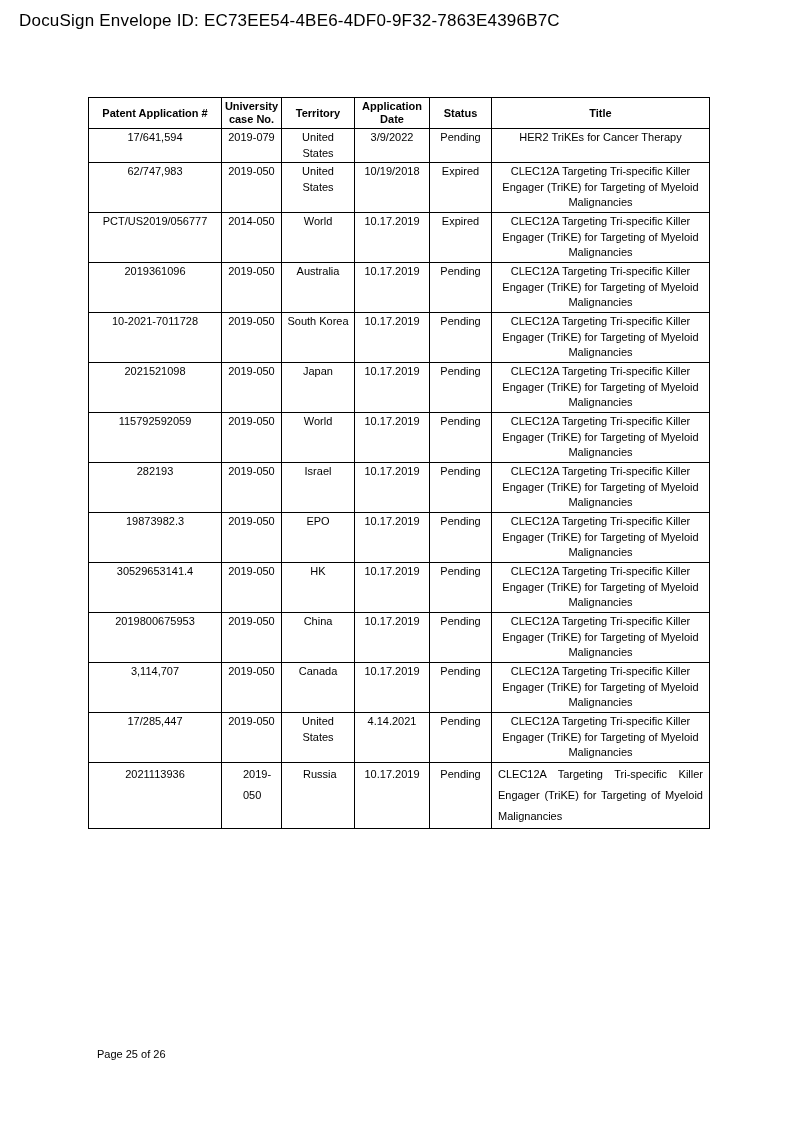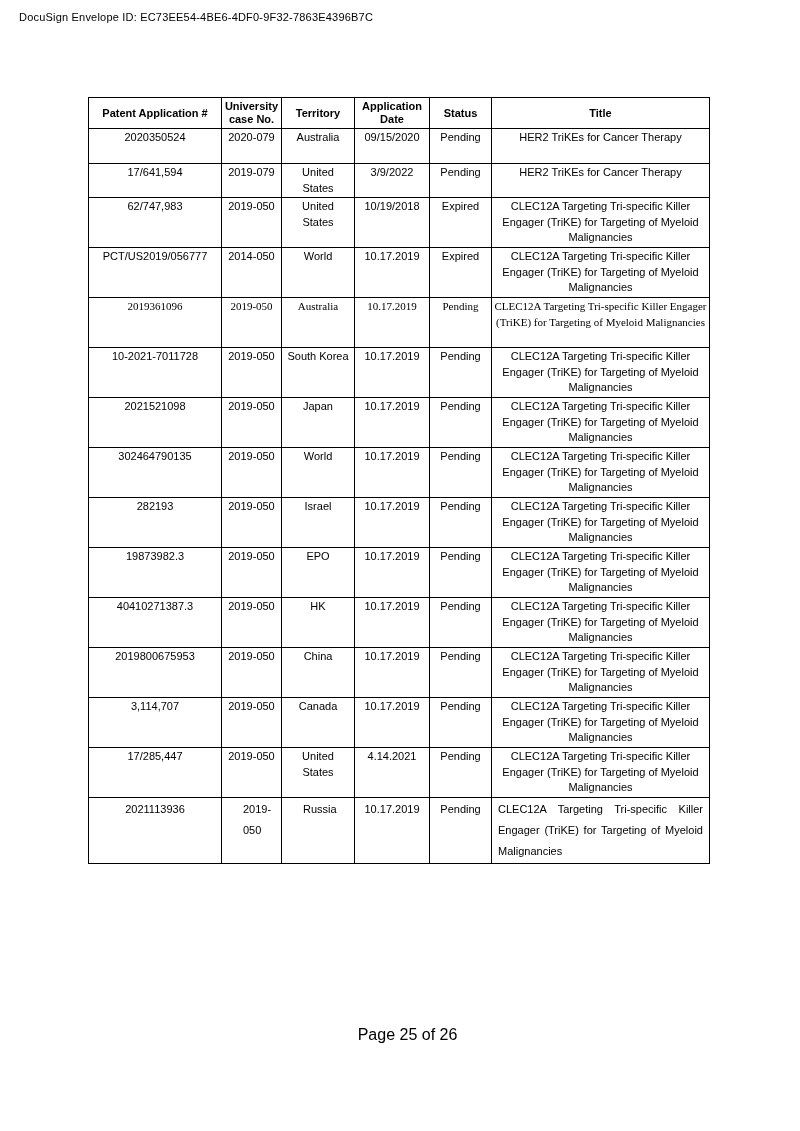--- a/index.html
+++ b/index.html
@@ -9,21 +9,21 @@
     height: 1131px;
     background: #ffffff;
     color: #000000;
     font-family: "Liberation Sans", sans-serif;
     overflow: hidden;
   }
   .docusign-line {
     position: absolute;
     left: 19px;
     top: 11px;
-    font-size: 11px;
+    font-size: 17px;
     letter-spacing: 0.2px;
     white-space: nowrap;
     text-align: center;
   }
   table.patent-table {
     position: absolute;
     left: 88px;
     top: 97px;
     width: 621px;
     border-collapse: collapse;
@@ -56,24 +56,24 @@
     padding-left: 21px;
   }
   tr.loose td.cell-title {
     text-align: justify;
     padding-left: 6px;
     padding-right: 6px;
   }
   .footer-line {
     position: absolute;
     left: 97px;
-    top: 1026px;
+    top: 1048px;
     width: 621px;
-    text-align: center;
-    font-size: 16px;
+    text-align: left;
+    font-size: 11px;
   }
 </style>
 </head>
 <body>
 
 <div class="page">
 
   <div class="docusign-line">DocuSign Envelope ID: EC73EE54-4BE6-4DF0-9F32-7863E4396B7C</div>
 
   <table class="patent-table">
@@ -89,28 +89,20 @@
       <tr>
         <th>Patent Application #</th>
         <th>University case No.</th>
         <th>Territory</th>
         <th>Application Date</th>
         <th>Status</th>
         <th>Title</th>
       </tr>
     </thead>
     <tbody>
-        <tr style="height: 35px;">
-      <td class="cell-application">2020350524</td>
-      <td class="cell-case">2020-079</td>
-      <td class="cell-territory">Australia</td>
-      <td class="cell-date">09/15/2020</td>
-      <td class="cell-status">Pending</td>
-      <td class="cell-title">HER2 TriKEs for Cancer Therapy</td>
-    </tr>
         <tr style="height: 34px;">
       <td class="cell-application">17/641,594</td>
       <td class="cell-case">2019-079</td>
       <td class="cell-territory">United
 States</td>
       <td class="cell-date">3/9/2022</td>
       <td class="cell-status">Pending</td>
       <td class="cell-title">HER2 TriKEs for Cancer Therapy</td>
     </tr>
         <tr style="height: 50px;">
@@ -123,21 +115,21 @@
       <td class="cell-title">CLEC12A Targeting Tri-specific Killer Engager (TriKE) for Targeting of Myeloid Malignancies</td>
     </tr>
         <tr style="height: 50px;">
       <td class="cell-application">PCT/US2019/056777</td>
       <td class="cell-case">2014-050</td>
       <td class="cell-territory">World</td>
       <td class="cell-date">10.17.2019</td>
       <td class="cell-status">Expired</td>
       <td class="cell-title">CLEC12A Targeting Tri-specific Killer Engager (TriKE) for Targeting of Myeloid Malignancies</td>
     </tr>
-        <tr style="height: 50px; font-family: Liberation Serif, serif;">
+        <tr style="height: 50px;">
       <td class="cell-application">2019361096</td>
       <td class="cell-case">2019-050</td>
       <td class="cell-territory">Australia</td>
       <td class="cell-date">10.17.2019</td>
       <td class="cell-status">Pending</td>
       <td class="cell-title">CLEC12A Targeting Tri-specific Killer Engager (TriKE) for Targeting of Myeloid Malignancies</td>
     </tr>
         <tr style="height: 50px;">
       <td class="cell-application">10-2021-7011728</td>
       <td class="cell-case">2019-050</td>
@@ -148,21 +140,21 @@
     </tr>
         <tr style="height: 50px;">
       <td class="cell-application">2021521098</td>
       <td class="cell-case">2019-050</td>
       <td class="cell-territory">Japan</td>
       <td class="cell-date">10.17.2019</td>
       <td class="cell-status">Pending</td>
       <td class="cell-title">CLEC12A Targeting Tri-specific Killer Engager (TriKE) for Targeting of Myeloid Malignancies</td>
     </tr>
         <tr style="height: 50px;">
-      <td class="cell-application">302464790135</td>
+      <td class="cell-application">115792592059</td>
       <td class="cell-case">2019-050</td>
       <td class="cell-territory">World</td>
       <td class="cell-date">10.17.2019</td>
       <td class="cell-status">Pending</td>
       <td class="cell-title">CLEC12A Targeting Tri-specific Killer Engager (TriKE) for Targeting of Myeloid Malignancies</td>
     </tr>
         <tr style="height: 50px;">
       <td class="cell-application">282193</td>
       <td class="cell-case">2019-050</td>
       <td class="cell-territory">Israel</td>
@@ -172,21 +164,21 @@
     </tr>
         <tr style="height: 50px;">
       <td class="cell-application">19873982.3</td>
       <td class="cell-case">2019-050</td>
       <td class="cell-territory">EPO</td>
       <td class="cell-date">10.17.2019</td>
       <td class="cell-status">Pending</td>
       <td class="cell-title">CLEC12A Targeting Tri-specific Killer Engager (TriKE) for Targeting of Myeloid Malignancies</td>
     </tr>
         <tr style="height: 50px;">
-      <td class="cell-application">40410271387.3</td>
+      <td class="cell-application">30529653141.4</td>
       <td class="cell-case">2019-050</td>
       <td class="cell-territory">HK</td>
       <td class="cell-date">10.17.2019</td>
       <td class="cell-status">Pending</td>
       <td class="cell-title">CLEC12A Targeting Tri-specific Killer Engager (TriKE) for Targeting of Myeloid Malignancies</td>
     </tr>
         <tr style="height: 50px;">
       <td class="cell-application">2019800675953</td>
       <td class="cell-case">2019-050</td>
       <td class="cell-territory">China</td>

